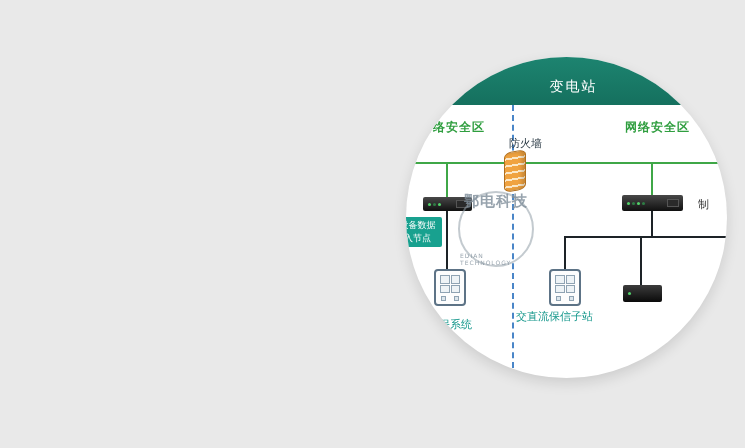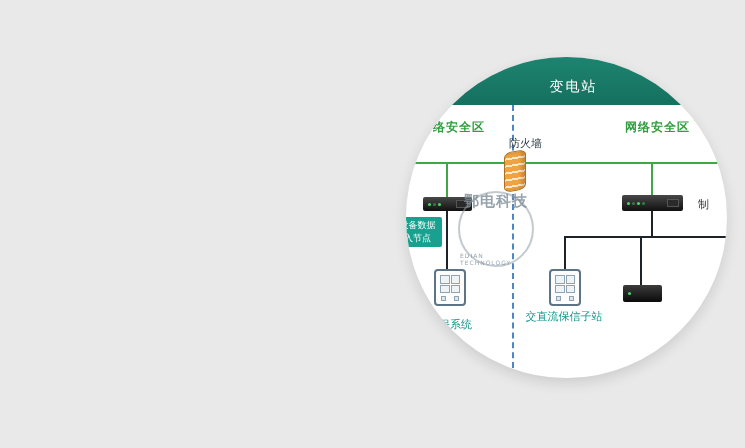--- a/index.html
+++ b/index.html
@@ -67,21 +67,21 @@
   .relay .btns { position:absolute; left:5px; right:5px; bottom:3px; height:5px;
                  display:flex; justify-content:space-between; }
   .relay .btn { width:5px; height:5px; border:1px solid #8fa3b3; background:#dde6ec; box-sizing:border-box; }
 
   .blackbox { position:absolute; left:217px; top:228px; width:39px; height:17px;
               background:linear-gradient(#3c3c3c,#0a0a0a); border-radius:2px; z-index:3; }
   .blackbox .led { position:absolute; left:5px; top:7px; }
 
   .bottom-label { position:absolute; font-size:11px; line-height:14px; z-index:2; white-space:nowrap; }
   .bl-left  { left:22px;  top:253px; color:#12968a;margin-top:8px; }
-  .bl-mid   { left:110px; top:253px; width:96px; text-align:center; color:#12968a; }
+  .bl-mid   { left:110px; top:253px; width:96px; text-align:left; color:#12968a; }
   .bl-right { left:213px; top:253px; width:92px; color:#37424a; }
 
   .watermark { position:absolute; left:52px; top:134px; width:76px; height:76px;
                border:2px solid rgba(145,158,168,.55); border-radius:50%; z-index:8;
                display:flex; flex-direction:column; align-items:center; justify-content:center;
                box-sizing:border-box;gap:39px; }
   .wm-cn { font-size:15px; font-weight:bold; color:rgba(125,140,152,.8); letter-spacing:1px; }
   .wm-en { font-size:6px; color:rgba(125,140,152,.8); letter-spacing:1px; margin-top:2px; }
 </style>
 </head>

